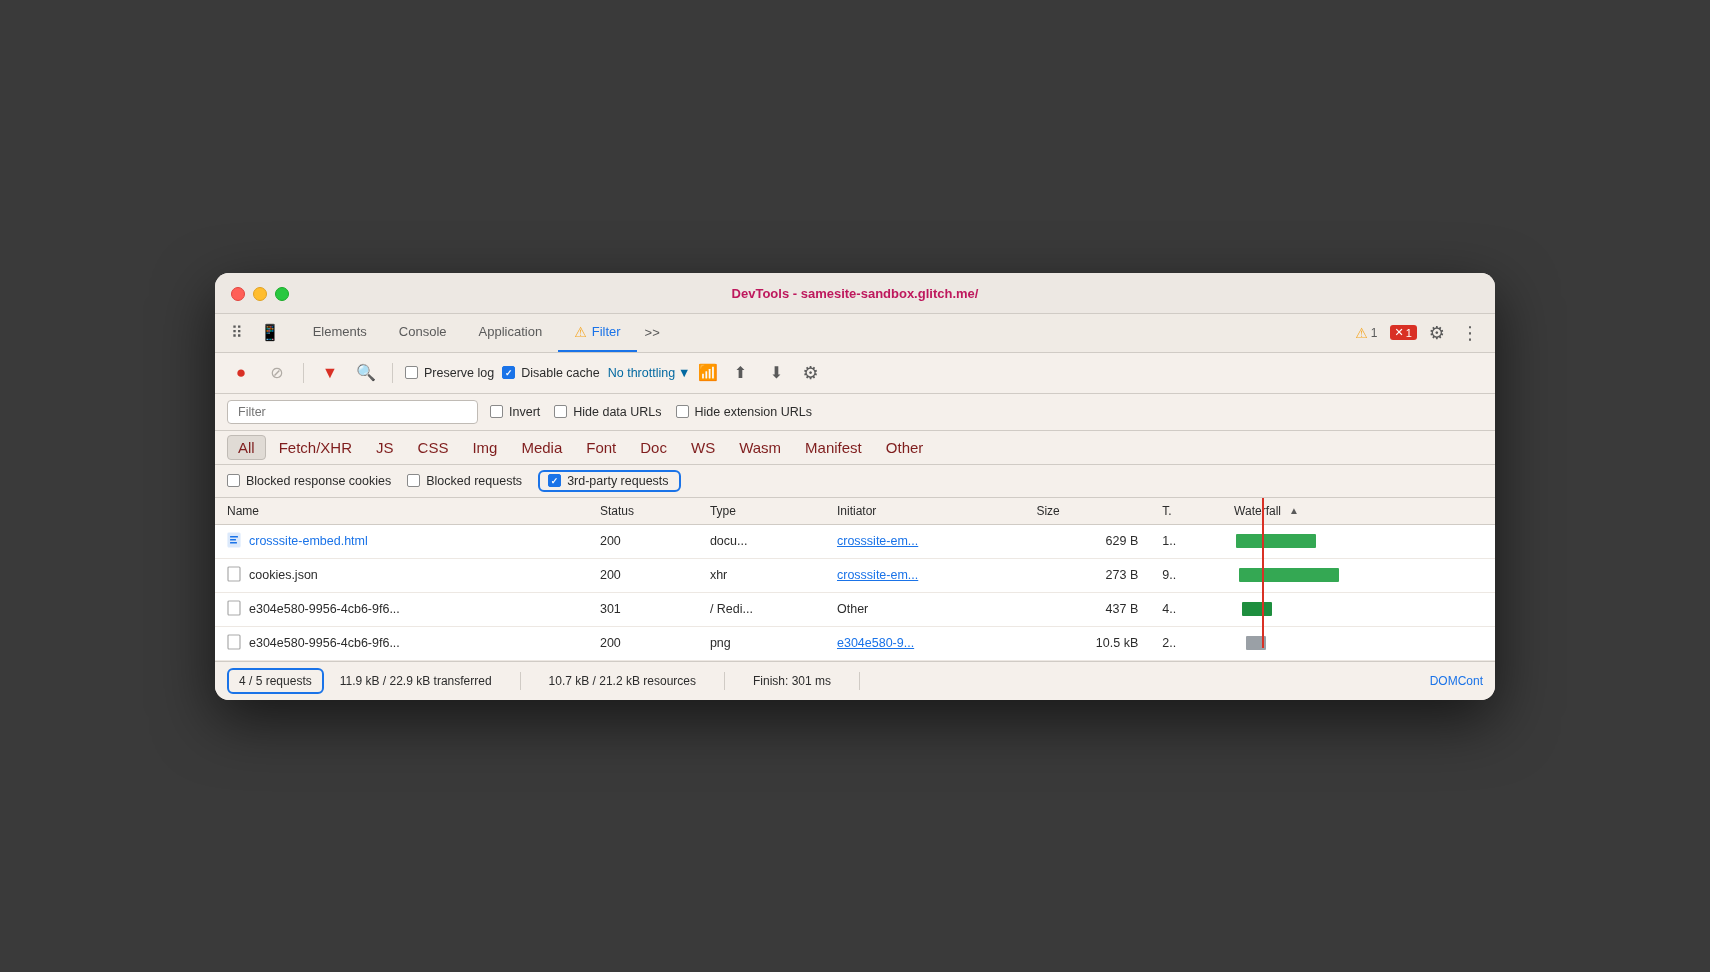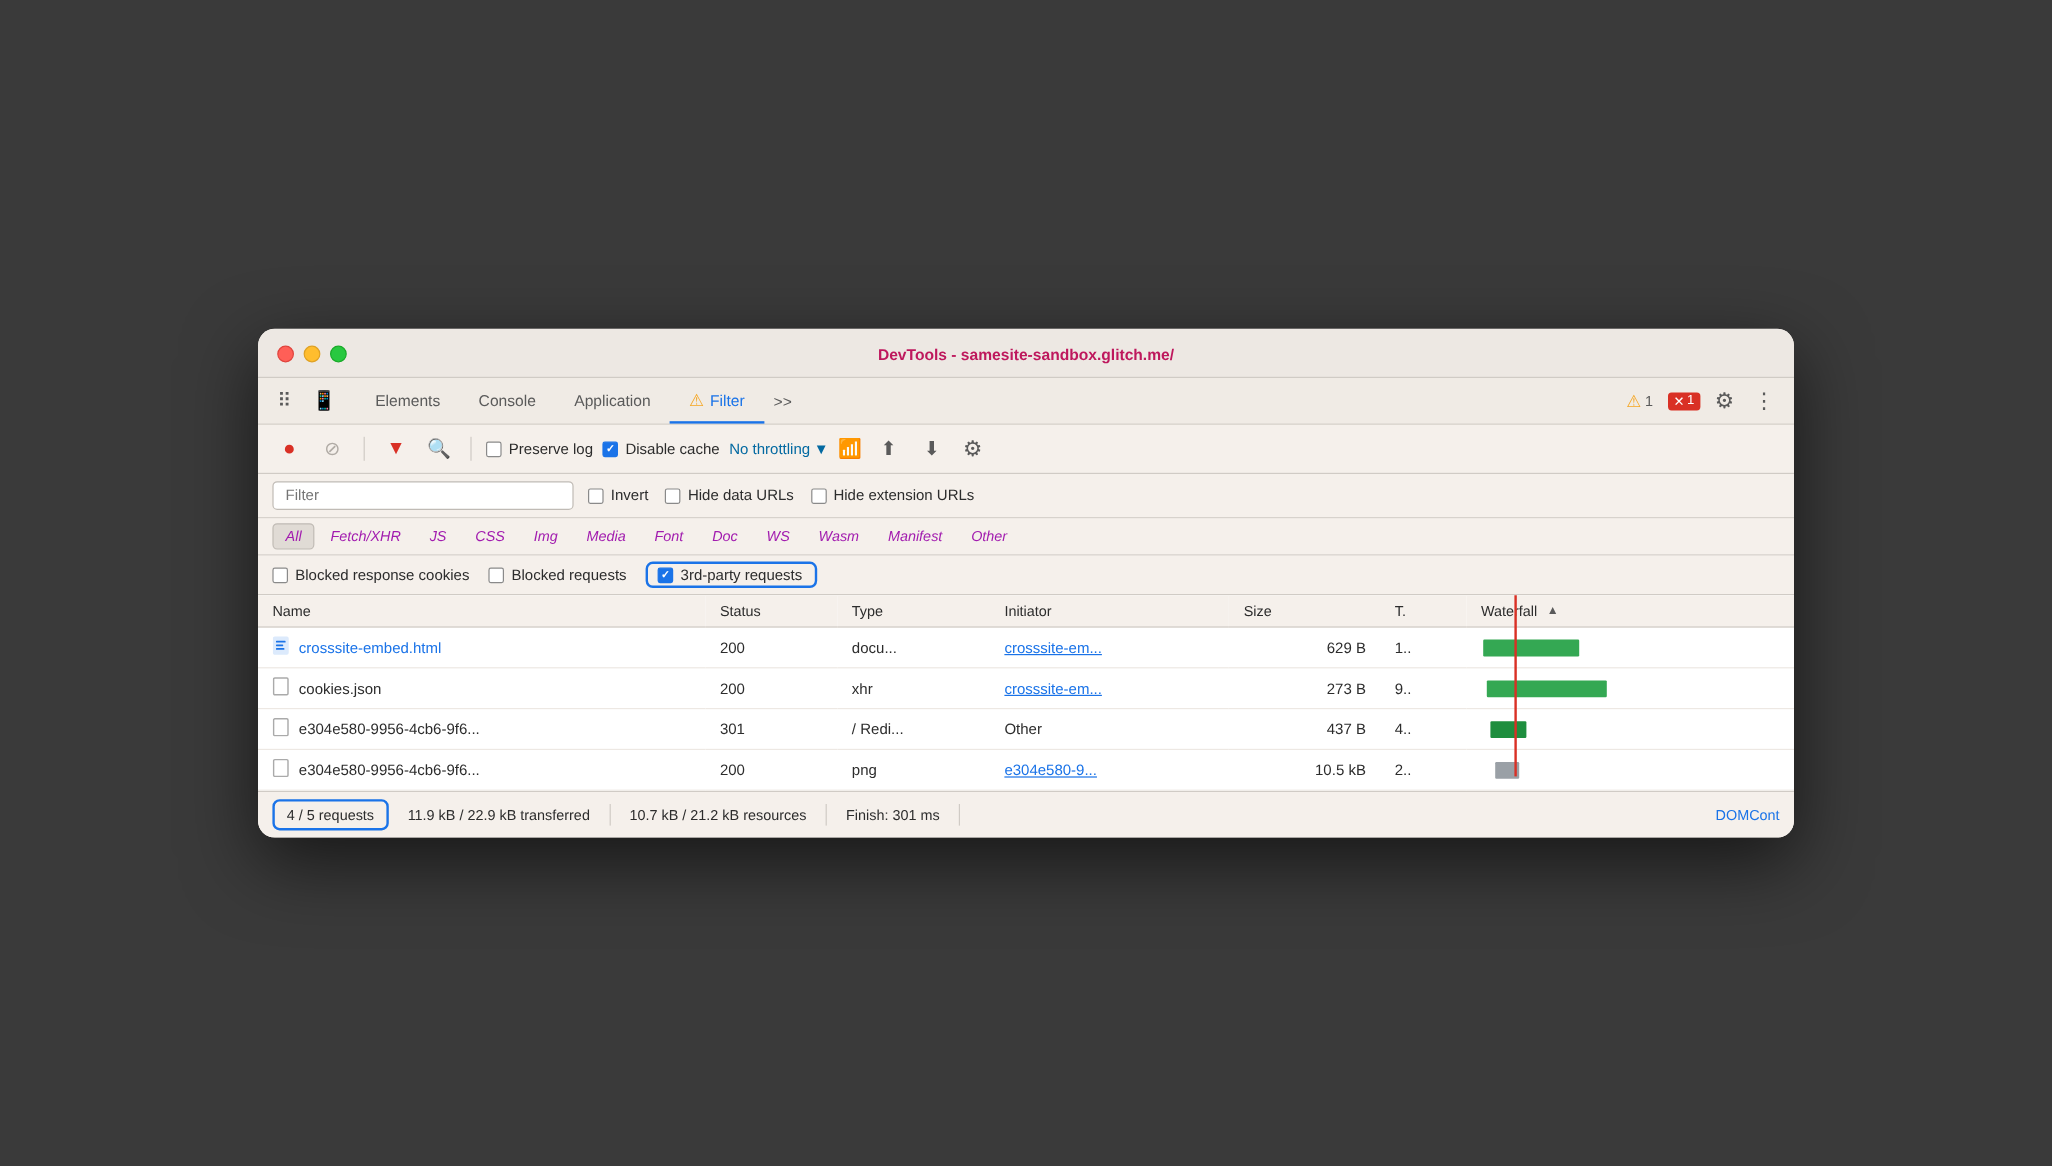--- a/index.html
+++ b/index.html
@@ -250,27 +250,26 @@
       background: #f5f0eb;
       border-bottom: 1px solid #d0cbc5;
       display: flex;
       align-items: center;
       padding: 4px 12px;
       gap: 2px;
     }
 
     .type-btn {
       padding: 3px 10px;
-      font-size: 12px;
-      color: #a21caf;
+      font-size: 15px;
+      color: #7f1d1d;
       cursor: pointer;
       border-radius: 4px;
       border: 1px solid transparent;
       background: transparent;
-      font-style: italic;
     }
 
     .type-btn.active {
       background: #e0dbd5;
       border: 1px solid #c0bbb5;
       font-weight: 500;
     }
 
     
     .cookie-filter-bar {
@@ -350,23 +349,23 @@
       border-top: 1px solid #d0cbc5;
       display: flex;
       align-items: center;
       padding: 6px 12px;
       font-size: 12px;
       color: #2c2c2c;
       gap: 0;
     }
 
     .status-segment {
-      padding: 2px 16px 2px 0;
+      padding: 2px 28px 2px 0;
       border-right: 1px solid #d0cbc5;
-      margin-right: 16px;
+      margin-right: 28px;
     }
 
     .status-segment:last-child {
       border-right: none;
       margin-right: 0;
     }
 
     .requests-highlight {
       border: 2.5px solid #1a73e8;
       border-radius: 6px;

